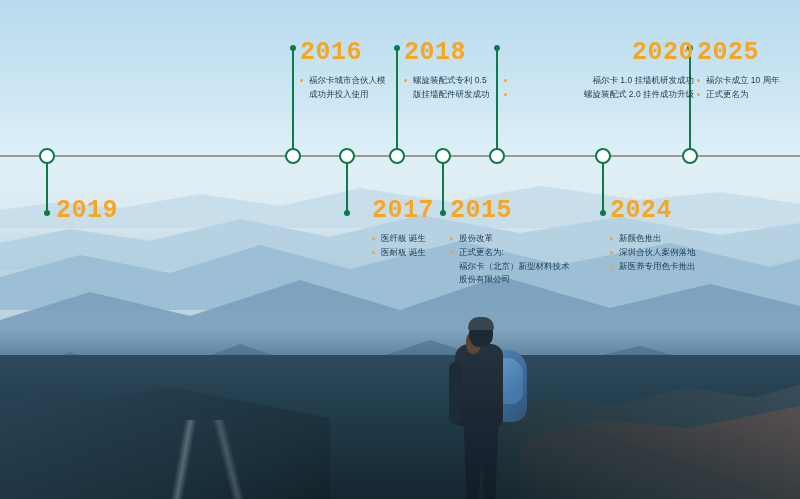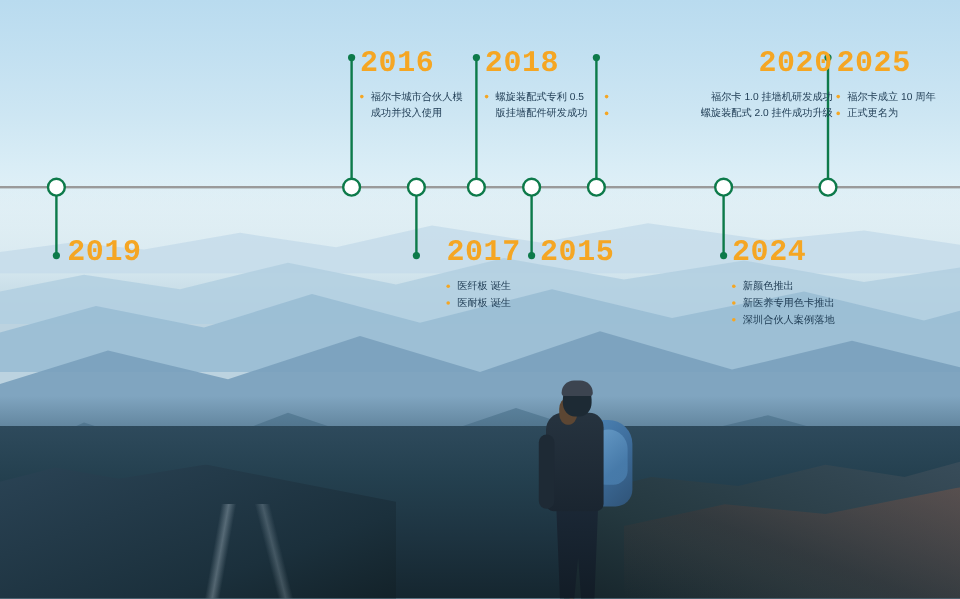--- a/index.html
+++ b/index.html
@@ -265,24 +265,30 @@
   <div class="entry" style="left:354px; top:198px; width:90px;margin-left:18px;">
     <div class="year">2017</div>
     <div class="bullets">
       <div class="bullet">医纤板 诞生</div>
       <div class="bullet">医耐板 诞生</div>
     </div>
   </div>
 
   <div class="entry" style="left:450px; top:198px; width:130px;">
     <div class="year">2015</div>
+    <div class="bullets">
+      <div class="bullet">股份改革</div>
+      <div class="bullet">正式更名为:
+福尔卡（北京）新型材料技术
+股份有限公司</div>
+    </div>
   </div>
 
   <div class="entry" style="left:610px; top:198px; width:130px;">
     <div class="year">2024</div>
     <div class="bullets">
       <div class="bullet">新颜色推出</div>
+      <div class="bullet">深圳合伙人案例落地</div>
       <div class="bullet">新医养专用色卡推出</div>
-      <div class="bullet">深圳合伙人案例落地</div>
     </div>
   </div>
 
 </div>
 
 </body></html>

